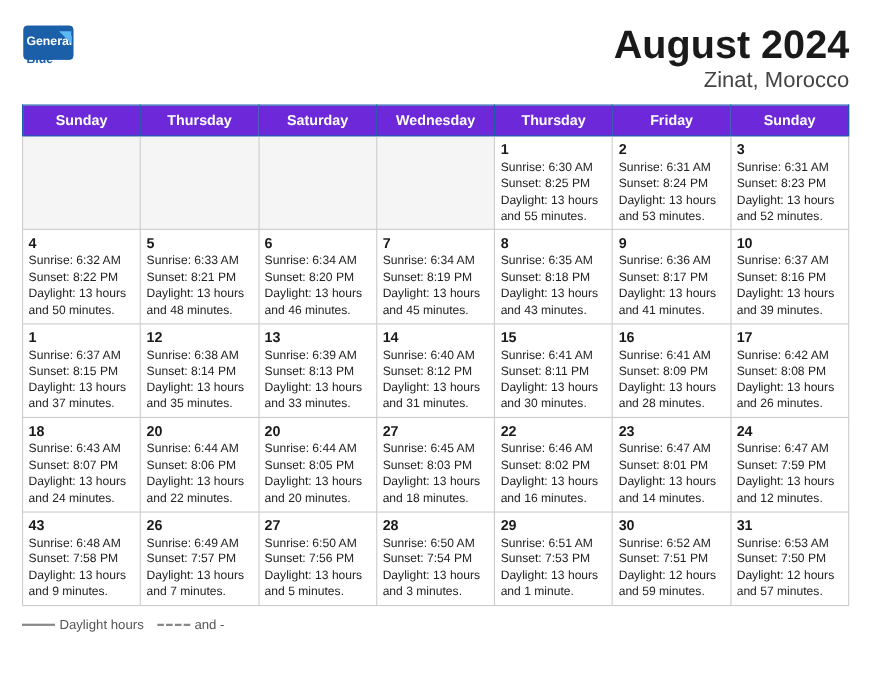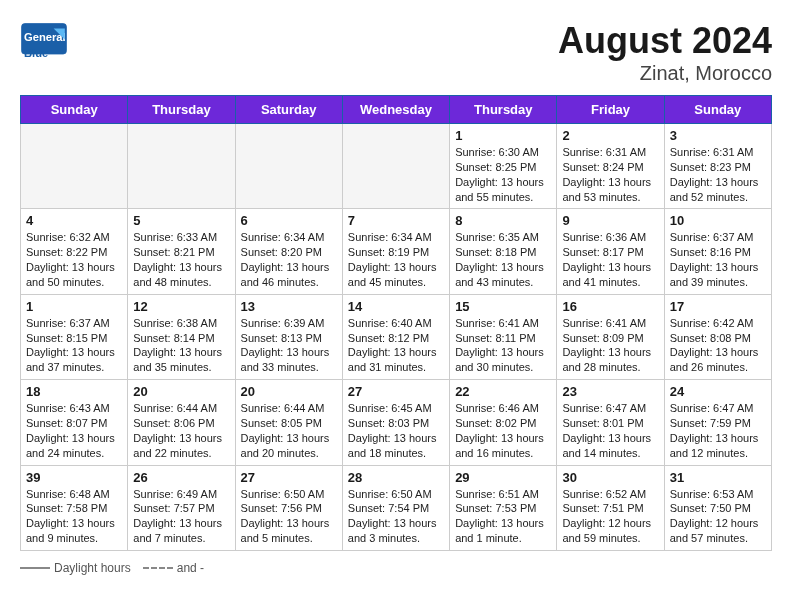--- a/index.html
+++ b/index.html
@@ -229,21 +229,21 @@
           <div class="date-num">23</div>
           <div class="cell-text">Sunrise: 6:47 AM<br>Sunset: 8:01 PM<br>Daylight: 13 hours and 14 minutes.</div>
         </td>
         <td>
           <div class="date-num">24</div>
           <div class="cell-text">Sunrise: 6:47 AM<br>Sunset: 7:59 PM<br>Daylight: 13 hours and 12 minutes.</div>
         </td>
       </tr>
       <tr>
         <td>
-          <div class="date-num">39</div>
+          <div class="date-num">43</div>
           <div class="cell-text">Sunrise: 6:48 AM<br>Sunset: 7:58 PM<br>Daylight: 13 hours and 9 minutes.</div>
         </td>
         <td>
           <div class="date-num">26</div>
           <div class="cell-text">Sunrise: 6:49 AM<br>Sunset: 7:57 PM<br>Daylight: 13 hours and 7 minutes.</div>
         </td>
         <td>
           <div class="date-num">27</div>
           <div class="cell-text">Sunrise: 6:50 AM<br>Sunset: 7:56 PM<br>Daylight: 13 hours and 5 minutes.</div>
         </td>

